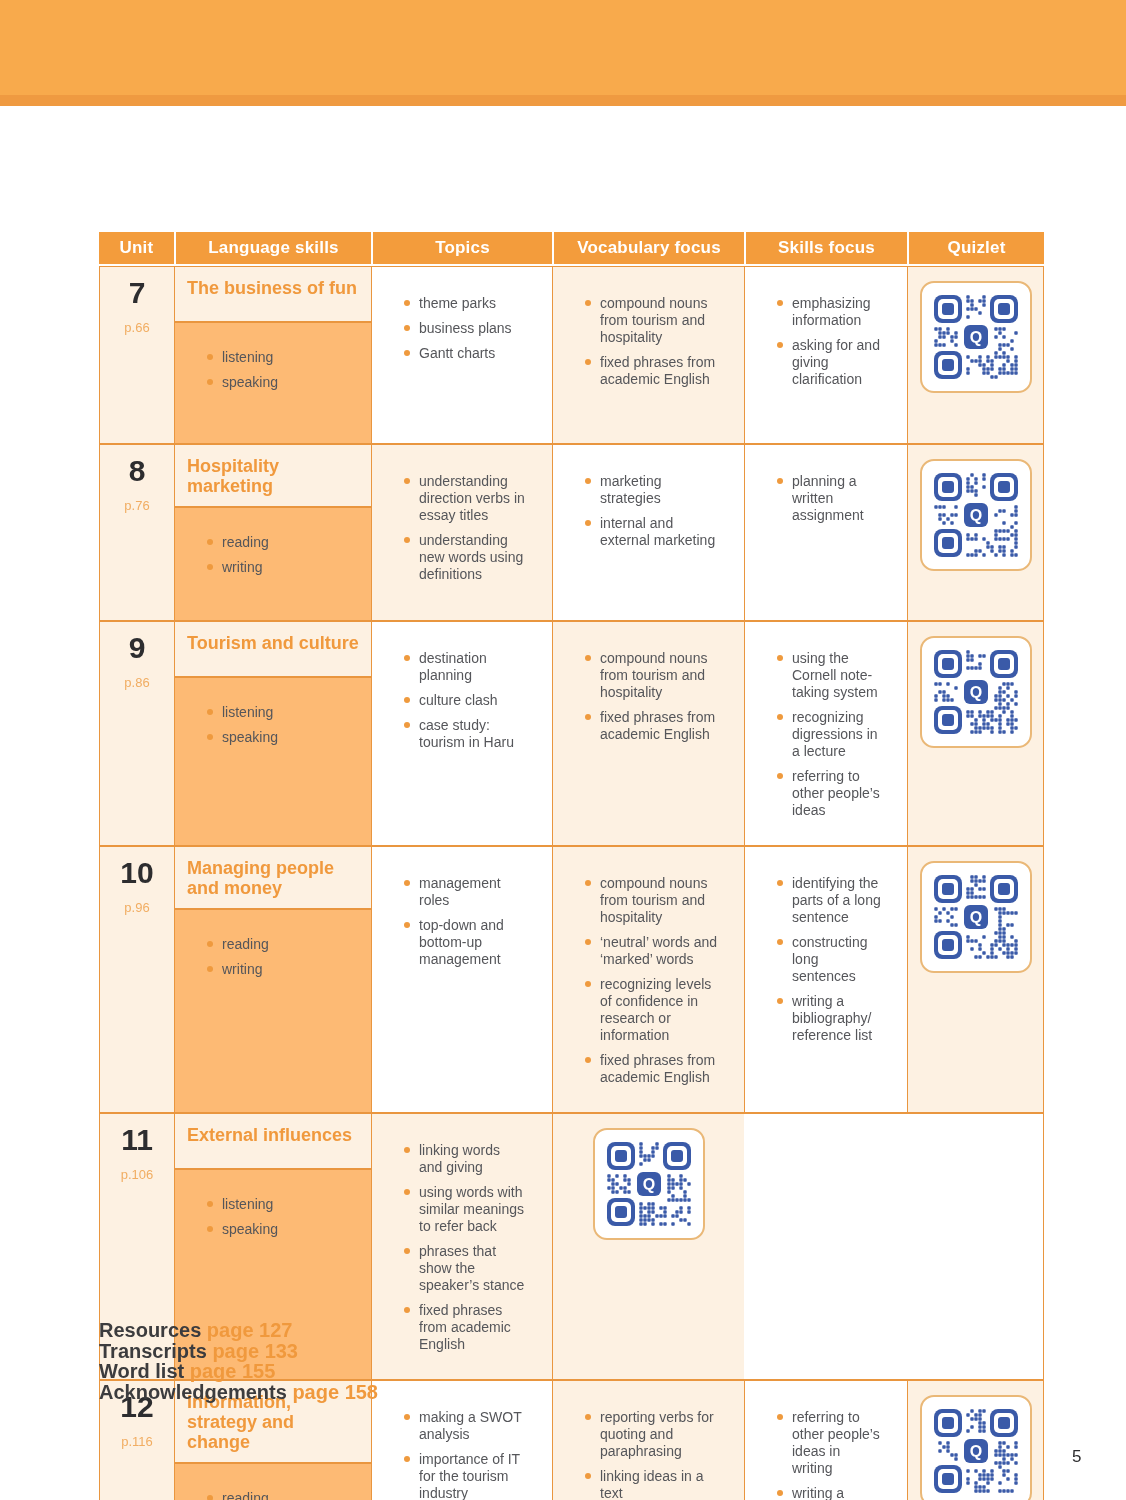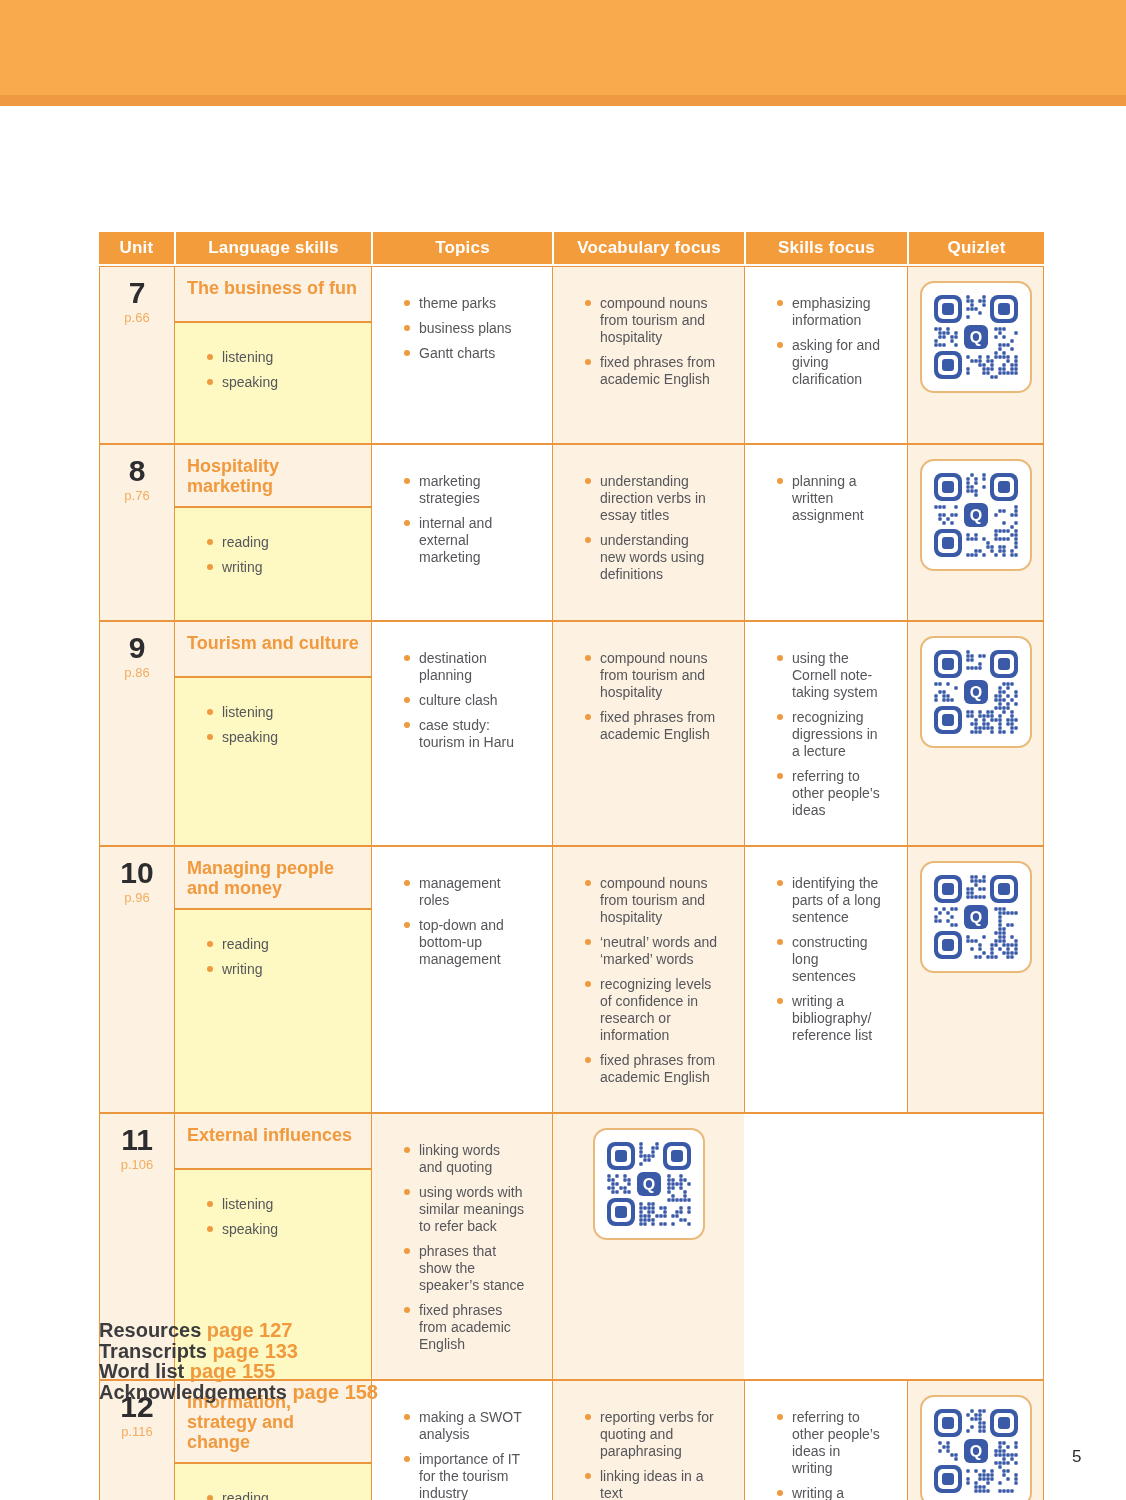--- a/index.html
+++ b/index.html
@@ -31,27 +31,27 @@
   .trow:nth-child(3){min-height:169px}
   .trow:nth-child(4){min-height:204px}
   .trow:nth-child(5){min-height:168px}
   .trow:nth-child(6){min-height:162px}
 
   .cell{border-left:1px solid var(--border);padding:12px 10px 10px 12px;background:#fff;}
   .cell:first-child{border-left:none;}
 
   .unit-cell{background:var(--peach);text-align:center;padding:10px 2px;}
   .unit-num{font-size:30px;line-height:32px;font-weight:bold;color:var(--dark);}
-  .unit-page{font-size:13px;color:var(--pageref);margin-top:1px;}
+  .unit-page{font-size:13px;color:var(--pageref);margin-top:11px;}
 
   .lang-cell{padding:0;display:flex;flex-direction:column;}
   .unit-title{background:var(--peach);padding:11px 12px 10px;min-height:56px;
     border-bottom:2px solid var(--border);color:var(--orange-text);
     font-weight:bold;font-size:18px;line-height:20px;}
-  .lang-list{flex:1;background:#fef9c3;padding:10px 10px 28px 12px;}
+  .lang-list{flex:1;background:#fdba74;padding:10px 10px 28px 12px;}
 
   ul.blist{list-style:none;margin:16px;padding:0;}
   ul.blist li{position:relative;padding-left:19px;margin-bottom:8px;
     font-size:14px;line-height:17px;color:var(--body);}
   ul.blist li::before{content:"";position:absolute;left:4px;top:5px;width:6px;height:6px;
     border-radius:50%;background:var(--bullet);}
 
   .vocab-cell{background:var(--peach);}
   .quizlet-cell{background:var(--peach);padding:14px 0 10px;display:flex;justify-content:center;align-items:flex-start;}
   .qr-card{width:112px;height:112px;background:#fff;border:2px solid var(--qrborder);
@@ -223,30 +223,30 @@
     </div>
     <div class="cell lang-cell">
       <div class="unit-title">Hospitality marketing</div>
       <div class="lang-list">
             <ul class="blist">
               <li>reading</li>
               <li>writing</li>
             </ul>
           </div>
     </div>
+    <div class="cell vocab-cell">
+          <ul class="blist">
+            <li>understanding direction verbs in essay titles</li>
+            <li>understanding new words using definitions</li>
+          </ul>
+        </div>
     <div class="cell topics-cell">
           <ul class="blist">
             <li>marketing strategies</li>
             <li>internal and external marketing</li>
-          </ul>
-        </div>
-    <div class="cell vocab-cell">
-          <ul class="blist">
-            <li>understanding direction verbs in essay titles</li>
-            <li>understanding new words using definitions</li>
           </ul>
         </div>
     <div class="cell skillsf-cell">
           <ul class="blist">
             <li>planning a written assignment</li>
           </ul>
         </div>
     <div class="cell quizlet-cell">
       <div class="qr-card">
             <svg width="84" height="84" viewBox="0 0 84 84">
@@ -642,21 +642,21 @@
       <div class="unit-title">External influences</div>
       <div class="lang-list">
             <ul class="blist">
               <li>listening</li>
               <li>speaking</li>
             </ul>
           </div>
     </div>
     <div class="cell vocab-cell">
           <ul class="blist">
-            <li>linking words and quoting</li>
+            <li>linking words and giving</li>
             <li>using words with similar meanings to refer back</li>
             <li>phrases that show the speaker’s stance</li>
             <li>fixed phrases from academic English</li>
           </ul>
         </div>
     <div class="cell quizlet-cell">
       <div class="qr-card">
             <svg width="84" height="84" viewBox="0 0 84 84">
               <rect x="32.3" y="0.3" width="3.4" height="3.4" fill="#3a5aa8" rx="0.8"></rect>
               <rect x="48.3" y="0.3" width="3.4" height="3.4" fill="#3a5aa8" rx="0.8"></rect>

